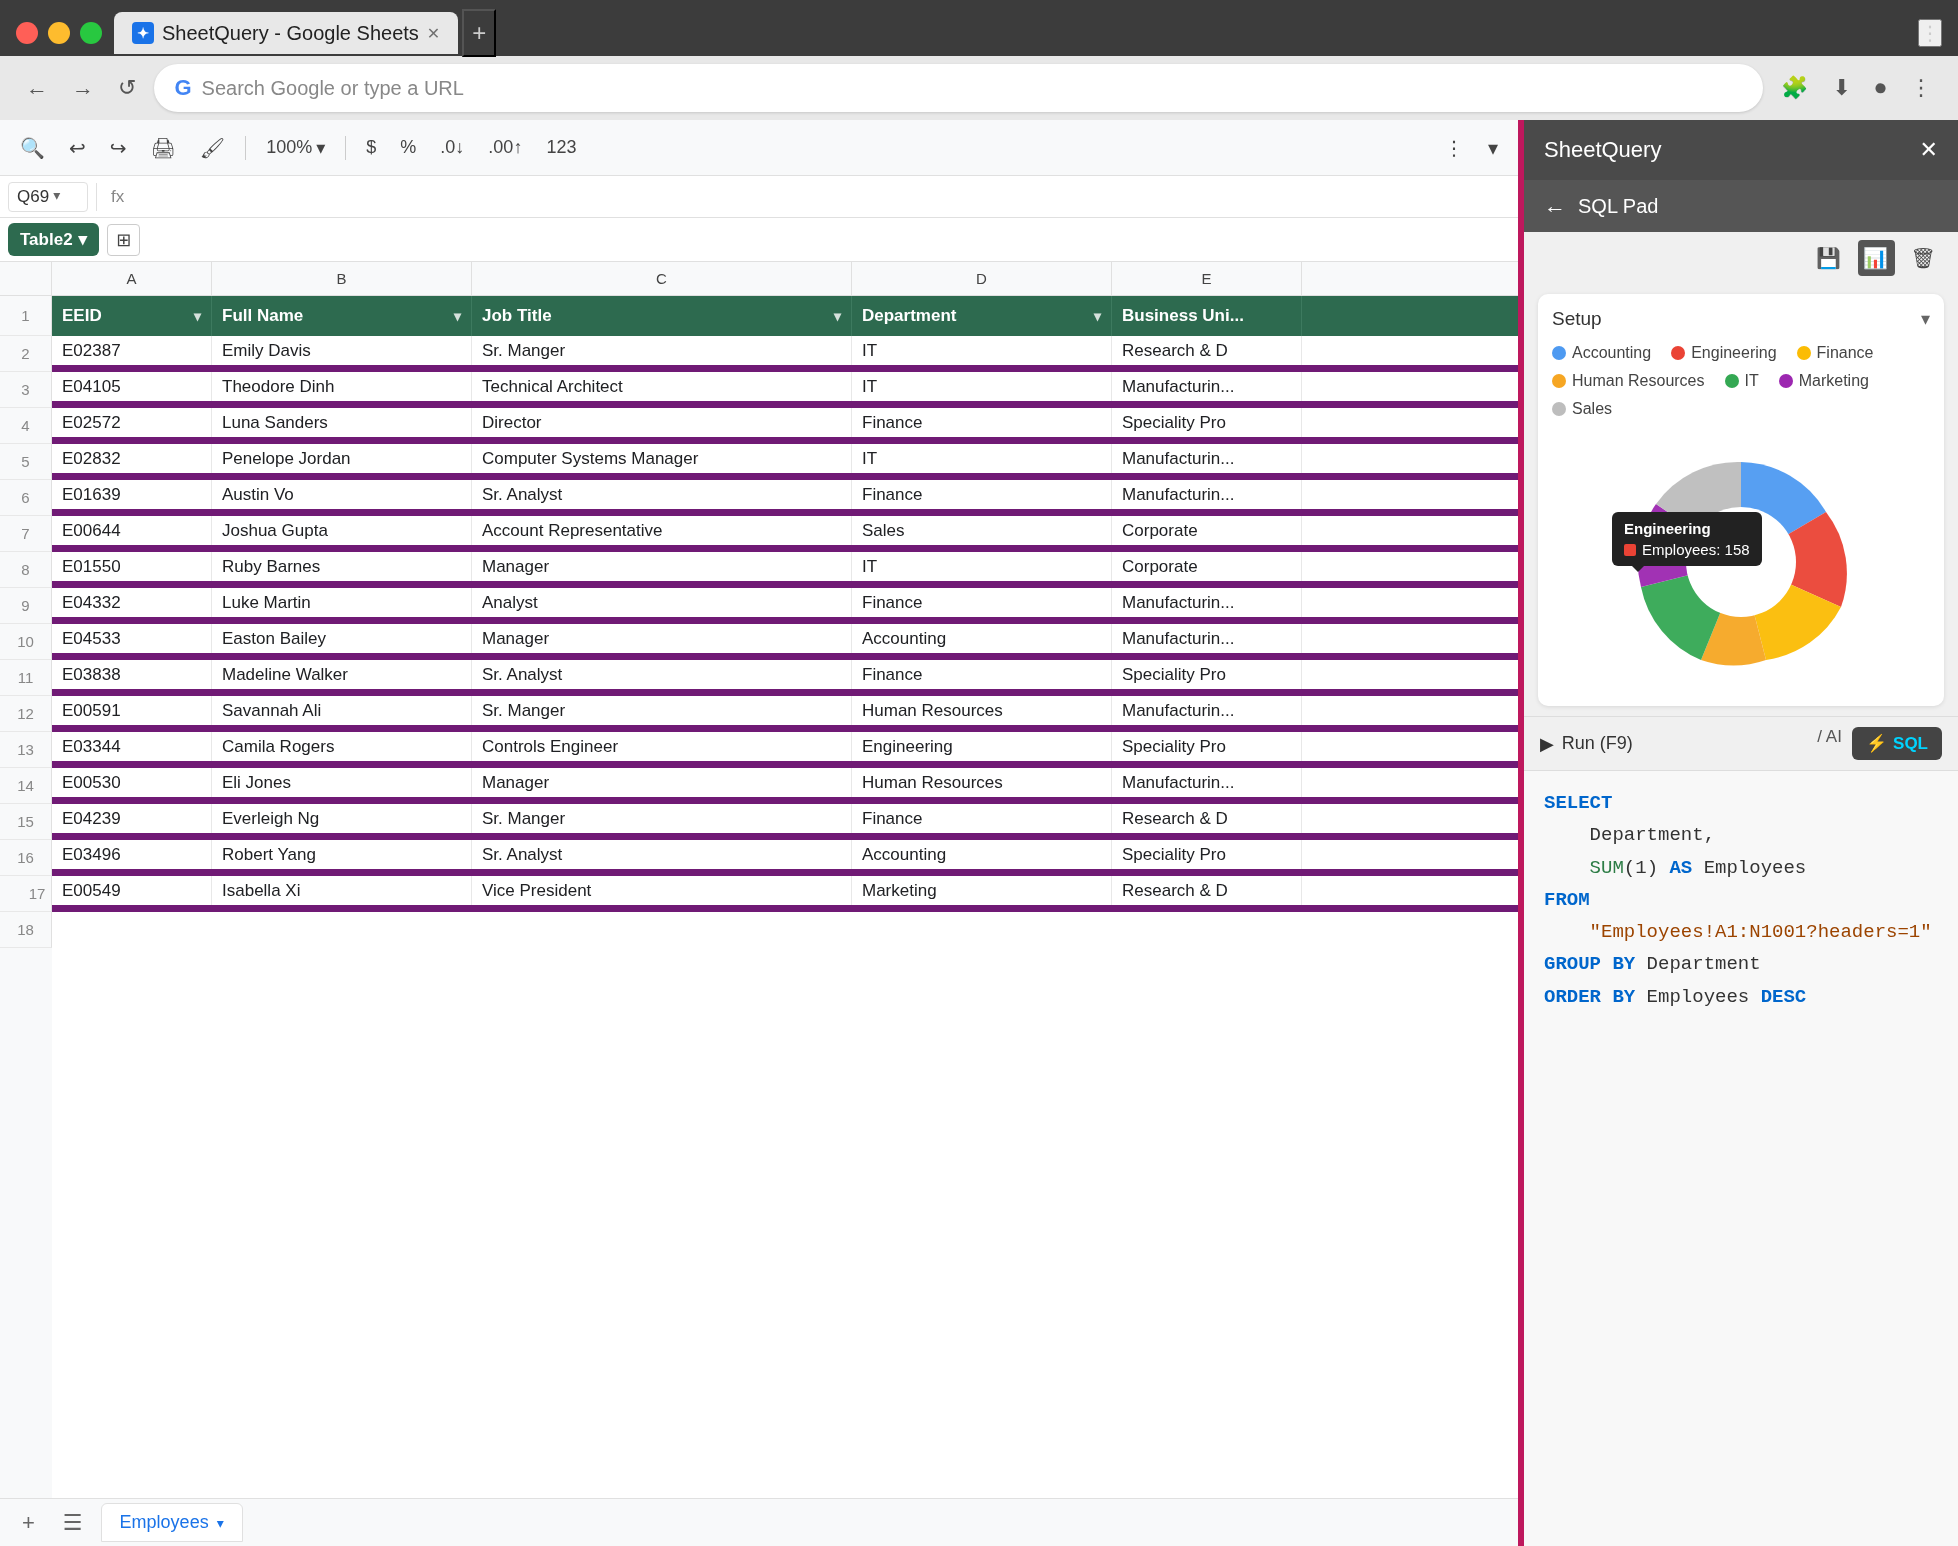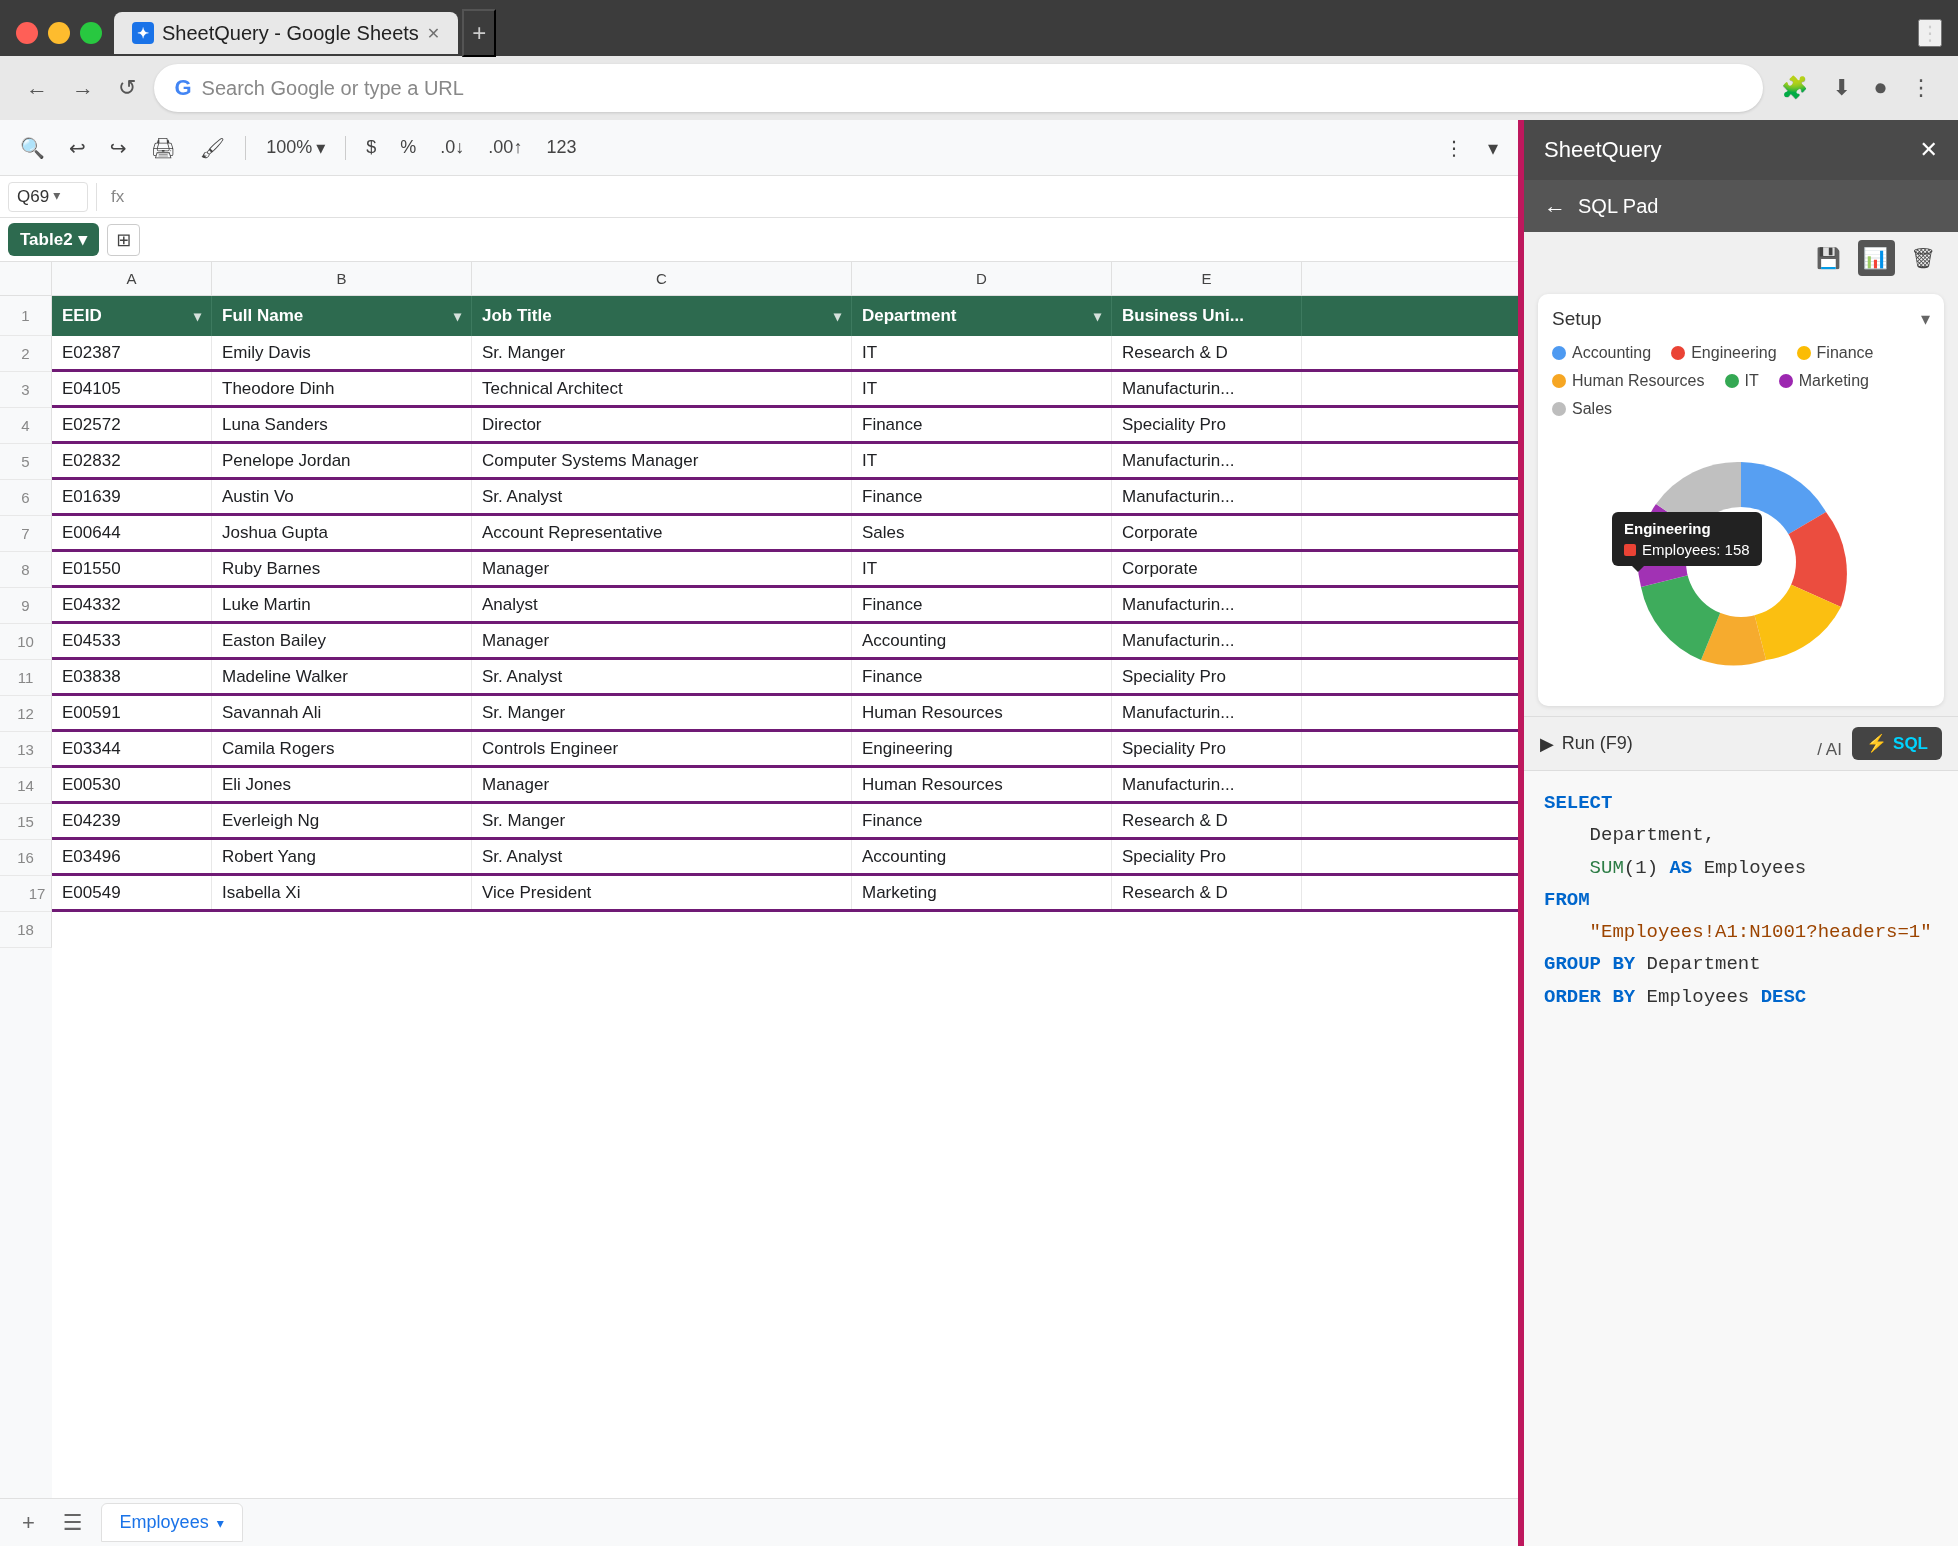--- a/index.html
+++ b/index.html
@@ -53,21 +53,21 @@
     
     .col-headers { display: flex; background: #f8f9fa; border-bottom: 1px solid #e0e0e0; height: 34px; }
     .row-num-header { width: 52px; min-width: 52px; border-right: 1px solid #e0e0e0; }
     .col-header { display: flex; align-items: center; justify-content: center; border-right: 1px solid #e0e0e0; font-size: 15px; color: #444; font-weight: 500; }
 
     
     .data-area { display: flex; height: calc(100% - 34px); }
     .row-nums { display: flex; flex-direction: column; width: 52px; min-width: 52px; background: #f8f9fa; }
     .row-num { display: flex; align-items: center; justify-content: center; border-bottom: 1px solid #e8e8e8; border-right: 1px solid #e0e0e0; font-size: 15px; color: #888; flex-shrink: 0; }
     .data-cols { flex: 1; overflow: hidden; display: flex; flex-direction: column; }
-    .data-row { display: flex; border-bottom: 3px solid #701a75; flex-shrink: 0; }
+    .data-row { display: flex; border-bottom: 7px solid #701a75; flex-shrink: 0; }
     .data-cell { display: flex; align-items: center; border-right: 1px solid #e8e8e8; font-size: 17px; color: #202124; padding: 0 10px; overflow: hidden; white-space: nowrap; }
 
     
     .header-row-container { display: flex; background: #2d6a4f; }
     .header-row-container .data-cell { color: white; font-weight: 600; font-size: 17px; background: transparent; border-right: 1px solid #3d7a5f; position: relative; }
     .header-cell-content { display: flex; align-items: center; gap: 6px; width: 100%; }
     .header-sort-btn { margin-left: auto; font-size: 14px; color: rgba(255,255,255,0.8); }
 
     
     .table-header-bar { display: flex; align-items: center; background: white; border-bottom: 1px solid #e0e0e0; padding: 4px 8px; height: 44px; }
@@ -111,21 +111,21 @@
     .chart-tooltip::before { content: ''; position: absolute; top: 100%; left: 20px; border: 6px solid transparent; border-top-color: #222; }
     .tooltip-row { display: flex; align-items: center; gap: 6px; }
     .tooltip-dot { width: 12px; height: 12px; border-radius: 2px; }
 
     .timestamp { font-size: 16px; color: #888; padding: 4px 14px 8px; }
 
     
     .run-bar { display: flex; align-items: center; justify-content: space-between; padding: 10px 16px; background: #f0f0f0; border-top: 1px solid #ddd; border-bottom: 1px solid #ddd; }
     .run-btn { display: flex; align-items: center; gap: 8px; background: none; border: none; cursor: pointer; font-size: 18px; color: #333; font-weight: 500; }
     .run-icon { color: #333; font-size: 18px; }
-    .run-right { display: flex; align-items: flex-end; gap: 10px; }
+    .run-right { display: flex; align-items: flex-start; gap: 10px; }
     .ai-btn { background: none; border: none; cursor: pointer; font-size: 17px; color: #555; }
     .sql-btn { background: #444; color: #00d4ff; border: none; border-radius: 6px; padding: 6px 14px; font-size: 17px; font-weight: 700; cursor: pointer; display: flex; align-items: center; gap: 6px; }
     .sql-lightning { color: #ffd700; }
 
     
     .sql-editor { flex: 1; padding: 16px 20px; font-family: 'Courier New', monospace; font-size: 19px; line-height: 1.7; background: #f8f8f8; overflow-y: auto; }
     .sql-keyword { color: #0066cc; font-weight: bold; }
     .sql-function { color: #2d7d46; }
     .sql-string { color: #9c4400; }
     .sql-column { color: #333; }

